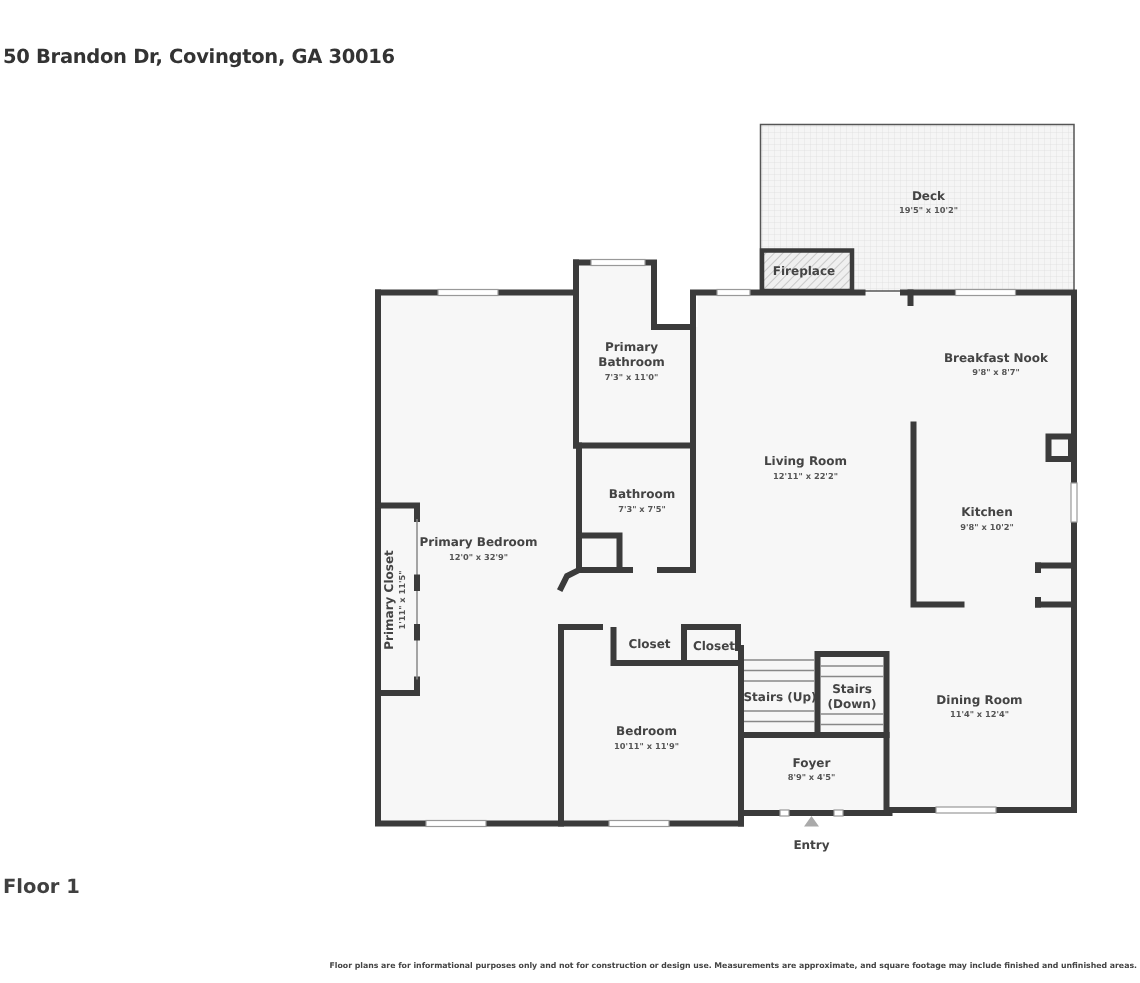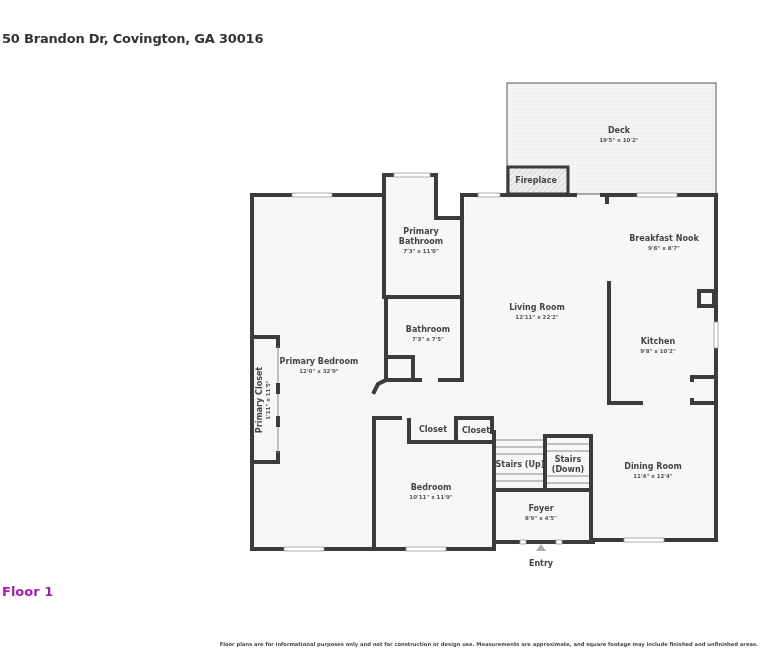--- a/index.html
+++ b/index.html
@@ -1,19 +1,19 @@
 <!DOCTYPE html>
 <html><head>
 <meta charset="utf-8">
 <style>
   html, body { margin: 0; padding: 0; background: #ffffff; }
   body { width: 760px; height: 655px; position: relative; overflow: hidden;
          font-family: "DejaVu Sans", "Liberation Sans", sans-serif; color: #3a3a3a; }
   .address { position: absolute; left: 2px; top: 1px; font-size: 13px; font-weight: bold; color: #333; letter-spacing: -0.2px; margin-top: 30px; }
-  .floor-label { position: absolute; left: 2px; top: 584px; font-size: 13px; font-weight: bold; color: #a21caf; }
+  .floor-label { position: absolute; left: 2px; top: 584px; font-size: 13px; font-weight: bold; color: #404040; }
   .disclaimer { position: absolute; right: 2px; top: 641px; font-size: 5.2px; font-weight: bold; color: #444; white-space: nowrap; }
   svg { position: absolute; left: 0; top: 0; }
   .wall { stroke: #3b3b3b; stroke-width: 4; fill: none; stroke-linecap: square; }
   .thin { stroke: #888; stroke-width: 1; fill: none; }
   .win { fill: #fff; stroke: #999; stroke-width: 0.8; }
   .rname { font-size: 8px; font-weight: bold; fill: #444; text-anchor: middle; }
   .rdim { font-size: 5.5px; font-weight: bold; fill: #555; text-anchor: middle; }
 </style>
 </head>
 <body>

